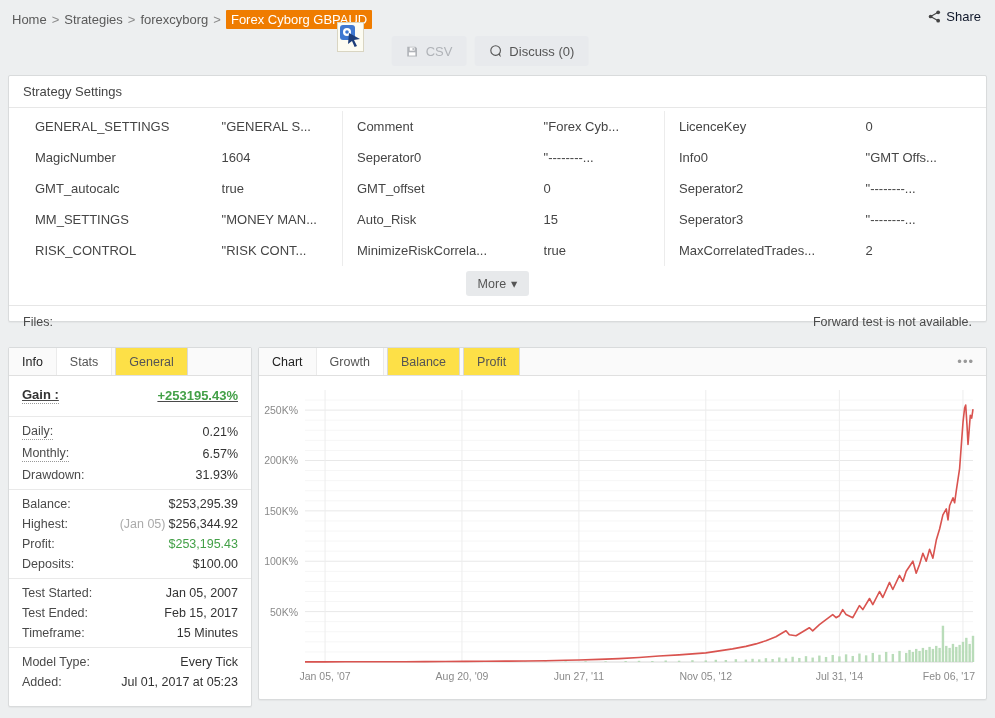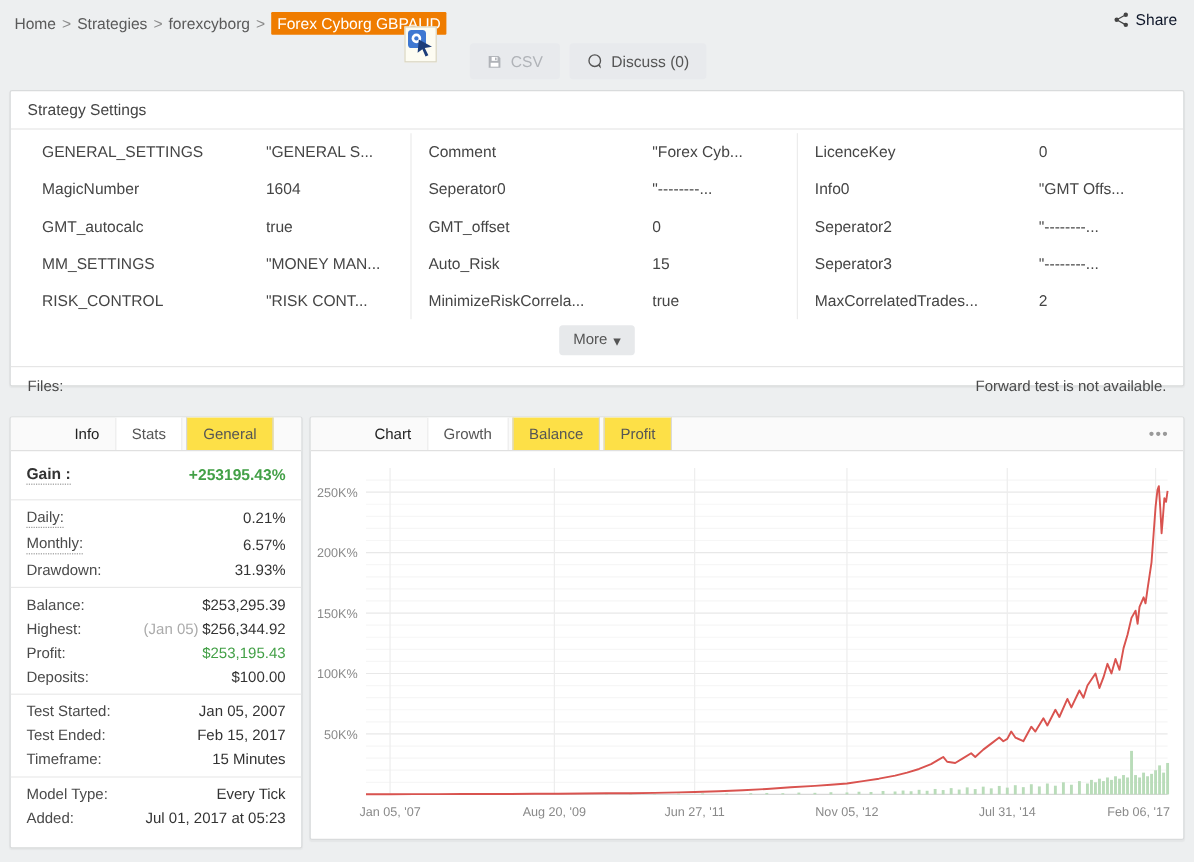--- a/index.html
+++ b/index.html
@@ -25,42 +25,42 @@
   .card{position:absolute;background:#fff;border:1px solid #d9dbdc;border-radius:2px;box-shadow:0 1px 1px rgba(0,0,0,.04);box-sizing:border-box;}
   #settings-card{top:75px;left:8px;width:979px;height:247px;}
   #settings-head{padding:8px 14px;font-size:13px;color:#444;border-bottom:1px solid #e7e7e7;}
   #settings-groups{display:flex;padding:3px 0 2px 12px;}
   .sgroup{flex:1;padding-left:14px;box-sizing:border-box;}
   .sgroup + .sgroup{border-left:1px solid #ececec;}
   .setrow{display:flex;height:31px;align-items:center;font-size:13px;color:#454545;}
   .setrow .k{width:60%;padding-right:6px;overflow:hidden;white-space:nowrap;}
   .setrow .v{width:40%;overflow:hidden;white-space:nowrap;}
   #more-row{text-align:center;padding:3px 0 9px 0;}
-  #more-btn{display:inline-flex;align-items:flex-start;gap:5px;background:#e7e9eb;border-radius:3px;
+  #more-btn{display:inline-flex;align-items:center;gap:5px;background:#e7e9eb;border-radius:3px;
        padding:5px 12px;font-size:12.5px;color:#555;cursor:pointer;}
   #files-row{border-top:1px solid #e6e6e6;display:flex;justify-content:space-between;
        padding:9px 14px;font-size:12.5px;color:#4a4a4a;}
   
   .tabbar{display:flex;align-items:stretch;height:27px;background:#fafafa;border-bottom:1px solid #e0e0e0;
        font-size:12.5px;color:#555;}
   .tab{padding:0 13px;display:flex;align-items:center;cursor:pointer;box-sizing:border-box;}
-  .tab.plain{color:#222;margin-left:40px;}
+  .tab.plain{color:#222;}
   .tab.active{background:#fff;border-left:1px solid #ebebeb;border-right:1px solid #ebebeb;}
   .tab.inactive{background:#fde047;border-left:1px solid #d9d9d9;border-right:1px solid #d9d9d9;margin-left:3px;color:#555;}
   .dots{margin-left:auto;padding:0 12px;display:flex;align-items:center;color:#999;font-size:13px;letter-spacing:1px;cursor:pointer;}
   
   #stats-card{top:347px;left:8px;width:244px;height:360px;}
   #stats-list{padding-top:4px;}
   .srow{display:flex;justify-content:space-between;align-items:center;padding:3px 13px;font-size:12.5px;color:#4a4a4a;}
   .srow .lbl{white-space:nowrap;}
   .srow .dotted{border-bottom:1px dotted #999;padding-bottom:1px;}
   .srow .val{color:#333;text-align:right;white-space:nowrap;}
   .srow .val.green{color:#43a047;}
   .srow .val.bold{font-weight:bold;}
-  .srow.gain{padding:7px 13px 8px 13px;font-size:13px;}
+  .srow.gain{padding:7px 13px 8px 13px;font-size:13px;text-decoration:underline;}
   .srow.gain .lbl{font-weight:bold;color:#333;}
   .pfx{color:#ababab;margin-right:3px;}
   .sdiv{border-top:1px solid #e9e9e9;margin:4px 0;}
   
   #chart-card{top:347px;left:258px;width:729px;height:353px;}
   #chart-wrap{padding:6px 2px 0 2px;}
   .ax{font-size:10.5px;fill:#8a8a8a;font-family:"Liberation Sans",sans-serif;}
 </style>
 </head>
 <body>

